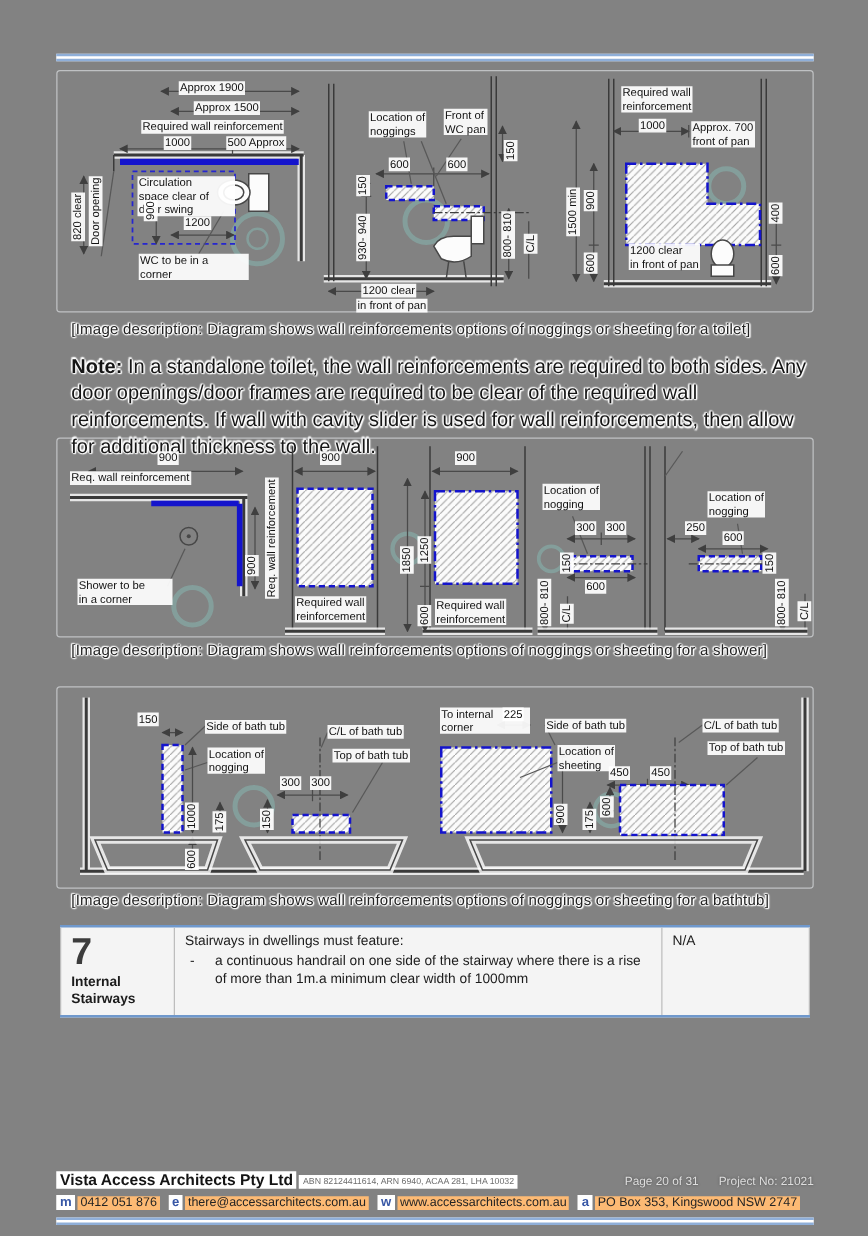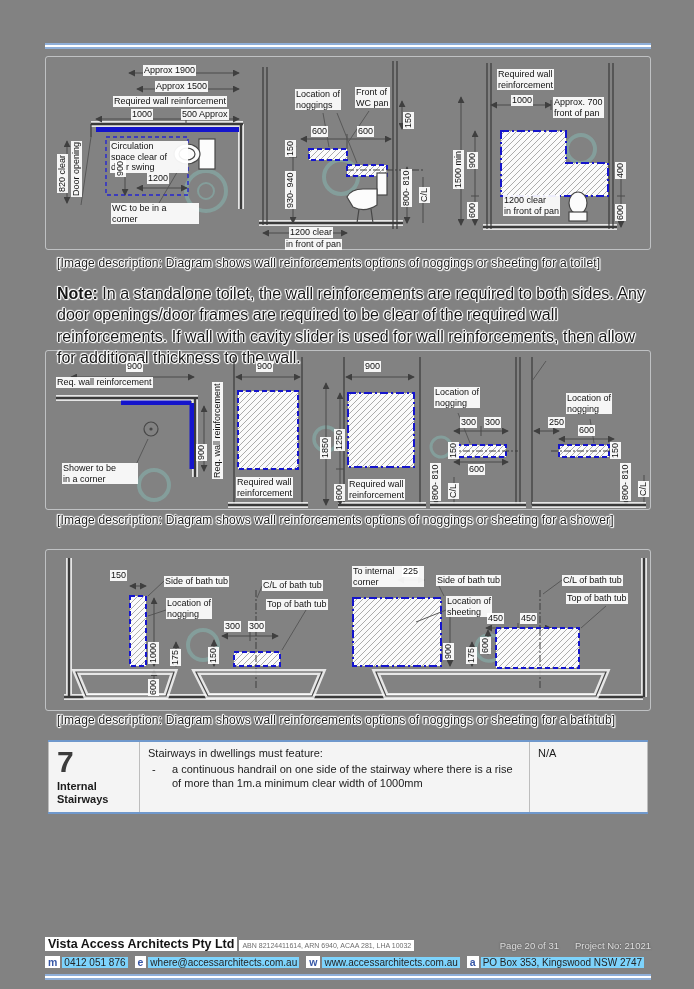--- a/index.html
+++ b/index.html
@@ -44,21 +44,21 @@
   .bullet{width:24px;padding-left:4px;flex:none}
   .cell3{width:118px}
   
   .f-row1{position:absolute;left:45px;top:937px;width:606px;display:flex;align-items:center}
   .company{font-size:12.5px;font-weight:bold;color:#141414;background:#fff;padding:0 3px;white-space:nowrap}
   .regs{font-size:7px;color:#6e6e6e;background:#fff;padding:2px 3px;margin-left:2px;margin-top:3px;white-space:nowrap}
   .pageinfo{margin-left:auto;font-size:9.5px;color:#dedede;text-shadow:0 0 2px #4a4a4a;display:flex;gap:16px;margin-top:2px;white-space:nowrap}
   .f-row2{position:absolute;left:45px;top:956px;width:606px;display:flex;gap:7px;font-size:10px;color:#242424;align-items:center}
   .cgroup{display:flex;gap:2px;align-items:center}
   .cicon{font-weight:bold;color:#3757a6;background:#fff;padding:0 3px;font-size:10.5px}
-  .cval{background:#7dd3fc;padding:0 2px;white-space:nowrap}
+  .cval{background:#fdba74;padding:0 2px;white-space:nowrap}
 </style>
 </head>
 <body>
 
 <div id="canvas">
 
   <div class="rule" style="top:43px"></div>
 
   <div class="sec" style="left:45px;top:56px;width:606px;height:194px">
     <div class="inner" style="left:5px;width:600px;height:194px">
@@ -410,21 +410,21 @@
       <span>Project No: 21021</span>
     </span>
   </div>
   <div class="f-row2">
     <span class="cgroup">
       <span class="cicon">m</span>
       <span class="cval">0412 051 876</span>
     </span>
     <span class="cgroup">
       <span class="cicon">e</span>
-      <span class="cval">where@accessarchitects.com.au</span>
+      <span class="cval">there@accessarchitects.com.au</span>
     </span>
     <span class="cgroup">
       <span class="cicon">w</span>
       <span class="cval">www.accessarchitects.com.au</span>
     </span>
     <span class="cgroup">
       <span class="cicon">a</span>
       <span class="cval">PO Box 353, Kingswood NSW 2747</span>
     </span>
   </div>

